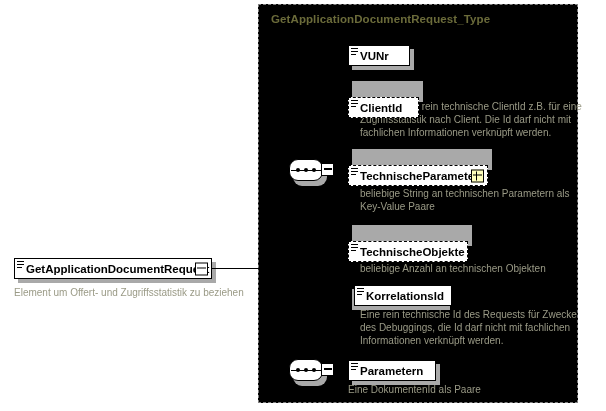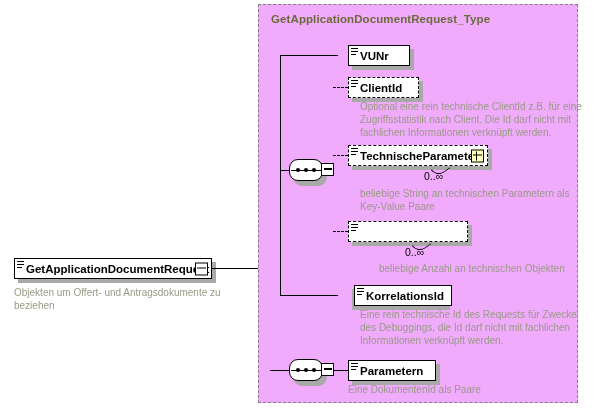--- a/index.html
+++ b/index.html
@@ -17,21 +17,21 @@
 
   
   .abs { position: absolute; }
 
   
   #type-container {
     left: 258px;
     top: 4px;
     width: 320px;
     height: 399px;
-    background: #f0abfc;
+    background: #000000;
     border: 1px dashed #808080;
     box-sizing: border-box;
     text-align: center;
   }
   #type-title {
     position: absolute;
     left: 12px;
     top: 8px;
     font-size: 11.5px;
     font-weight: bold;
@@ -51,20 +51,21 @@
     align-items: center;
     padding-left: 11px;
     padding-right: 5px;
     font-size: 11.5px;
     font-weight: bold;
     color: #000000;
     white-space: nowrap;
   }
   .el-box.optional {
     border: 1.5px dashed #000000;
+    margin-top: 20px;
   }
   
   .el-shadow {
     position: absolute;
     background: #a9a9a9;
     z-index: 0;
   }
   .el-box { z-index: 2; align-items: center; }
 
   
@@ -233,21 +234,21 @@
 <div class="el-box" id="root-element" style="left:14px; top:258px; width:198px;">
   <span class="lines-glyph">
     <i></i>
       <i></i>
       <i></i>
   </span>
   <span>GetApplicationDocumentRequest</span>
   <span class="minus-box"></span>
 </div>
 
-<div class="doc" style="left:14px; top:286px; width:240px;">Objekten um Offert- und Antragsdokumente zu beziehen</div>
+<div class="doc" style="left:14px; top:286px; width:240px;">Element um Offert- und Zugriffsstatistik zu beziehen</div>
 
 <div class="line-h" style="left:212px; top:268px; width:80px;"></div>
 
 <div class="abs" id="type-container">
   <div id="type-title">GetApplicationDocumentRequest_Type</div>
 </div>
 
 <div class="seq-shadow" style="left:293px; top:164px; width:34px; height:22px;"></div>
 <div class="seq" style="left:289px; top:159px;">
   <div class="body"></div>
@@ -305,24 +306,25 @@
 <div class="occurs" style="left:424px; top:170px;">0..∞</div>
 <div class="doc" style="left:360px; top:187px; width:224px;">beliebige String an technischen Parametern als Key-Value Paare</div>
 
 <div class="el-shadow" style="left:352px; top:225px; width:120px; height:21px;"></div>
 <div class="el-box optional" style="left:348px; top:221px; width:120px;">
   <span class="lines-glyph">
     <i></i>
       <i></i>
       <i></i>
   </span>
+  <span>TechnischeObjekte</span>
 </div>
 <div class="repeat-tick" style="left:413px; top:240px;"></div>
 <div class="occurs" style="left:405px; top:246px;">0..∞</div>
-<div class="doc" style="left:379px; top:262px; width:224px;">beliebige Anzahl an technischen Objekten</div>
+<div class="doc" style="left:360px; top:262px; width:224px;">beliebige Anzahl an technischen Objekten</div>
 
 <div class="el-shadow" style="left:352px; top:289px; width:98px; height:21px;"></div>
 <div class="el-box" style="left:354px; top:285px; width:98px;">
   <span class="lines-glyph">
     <i></i>
       <i></i>
       <i></i>
   </span>
   <span>KorrelationsId</span>
 </div>

